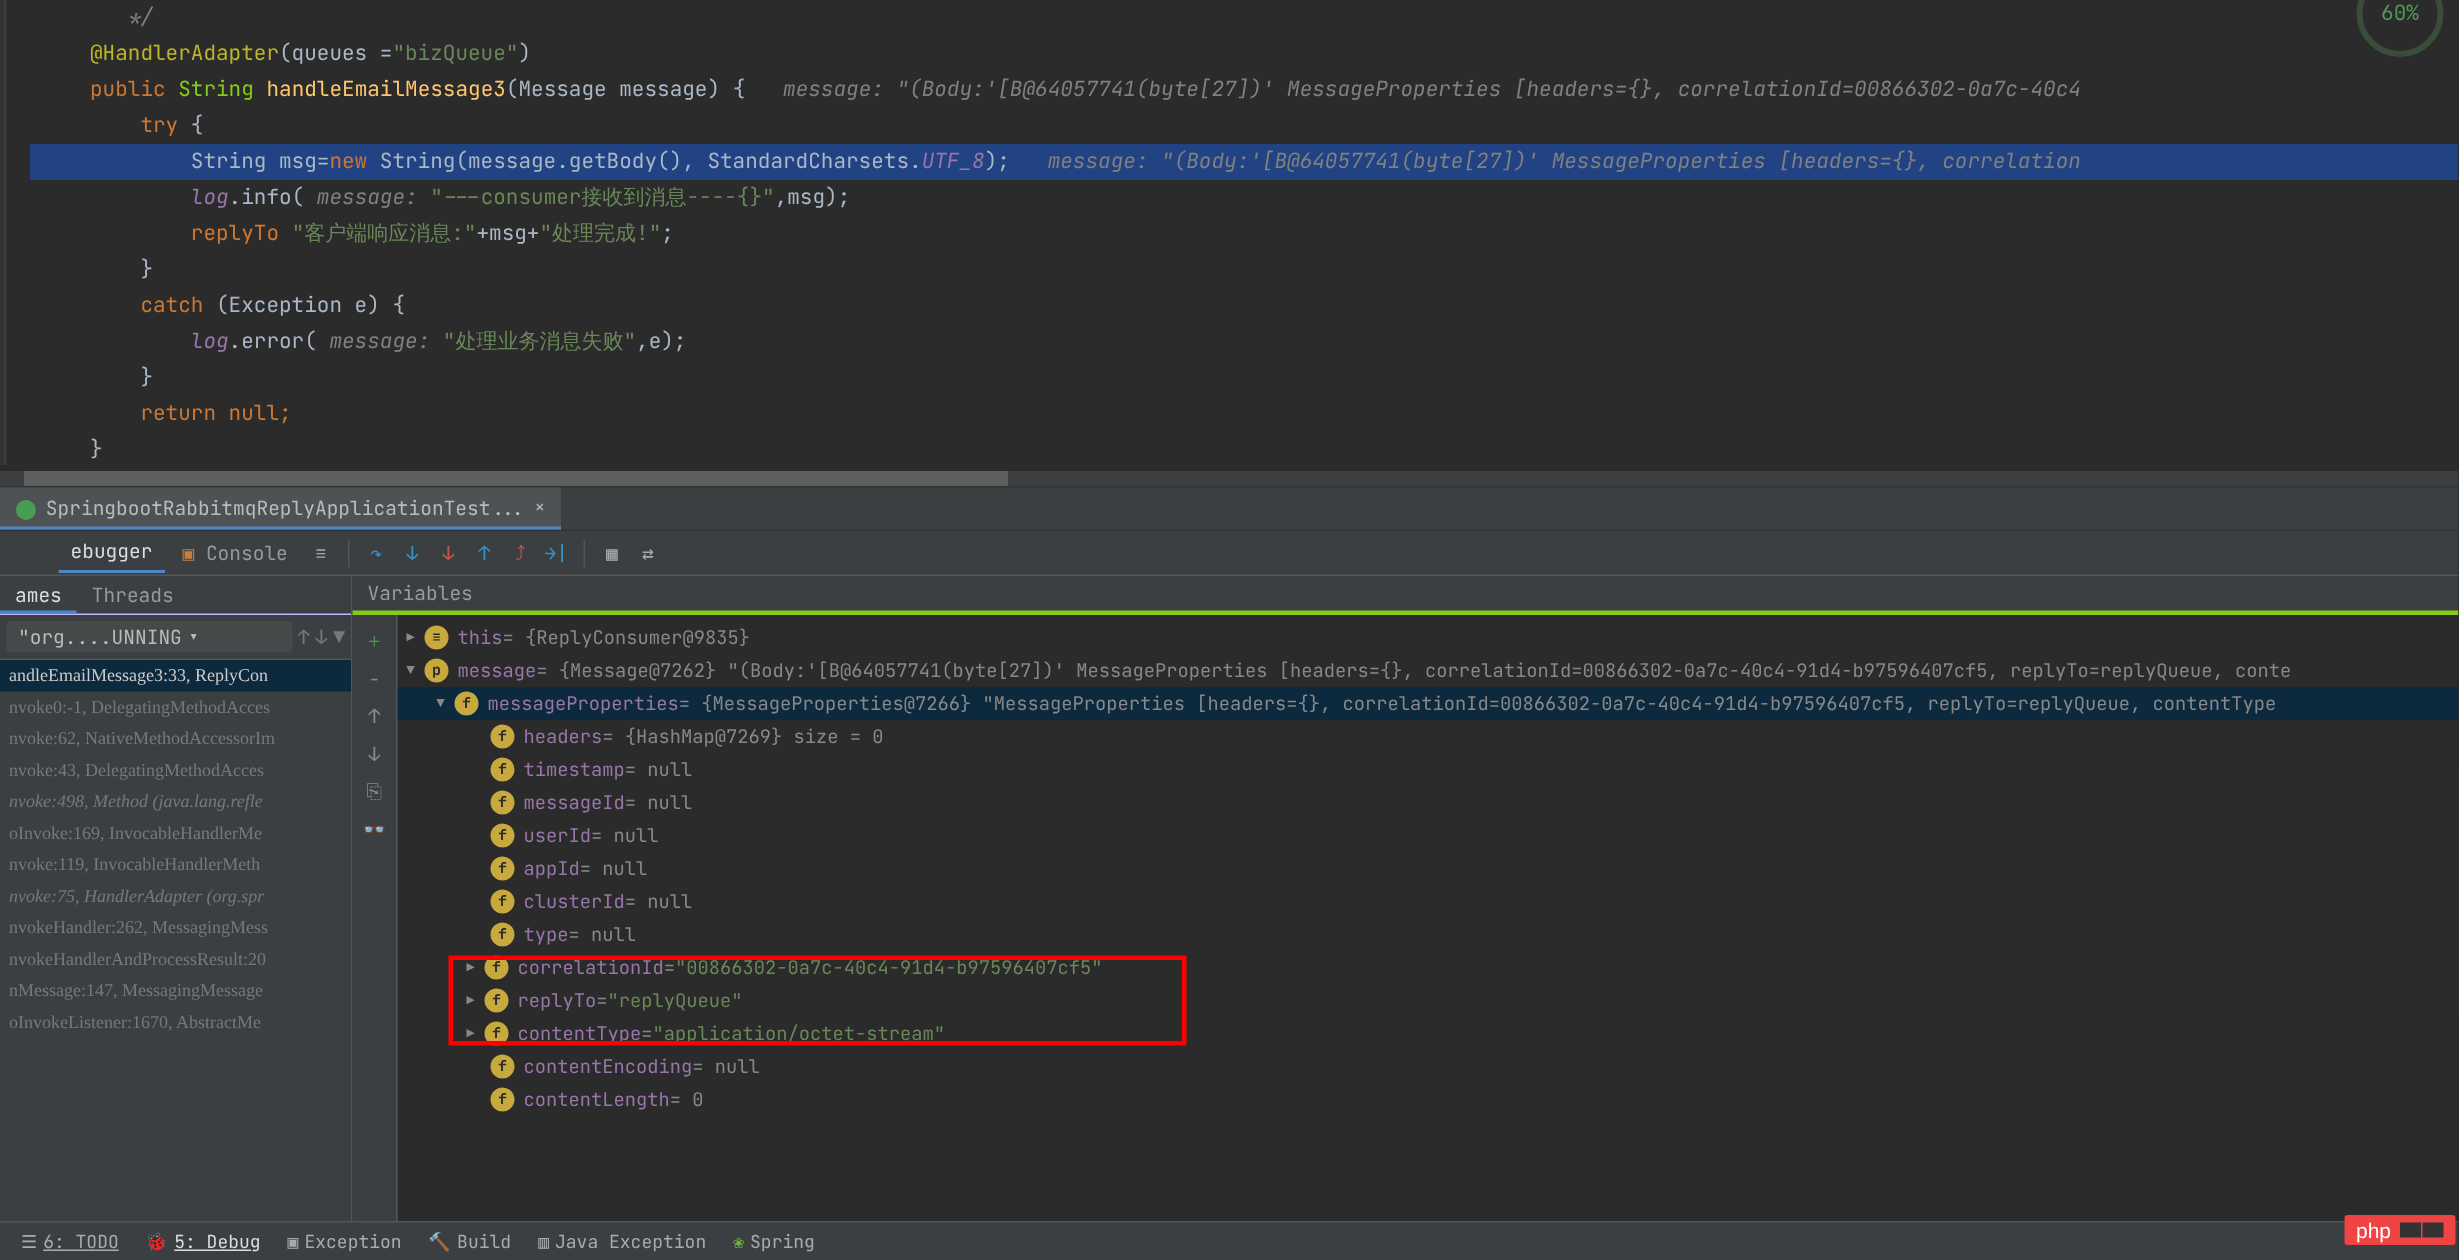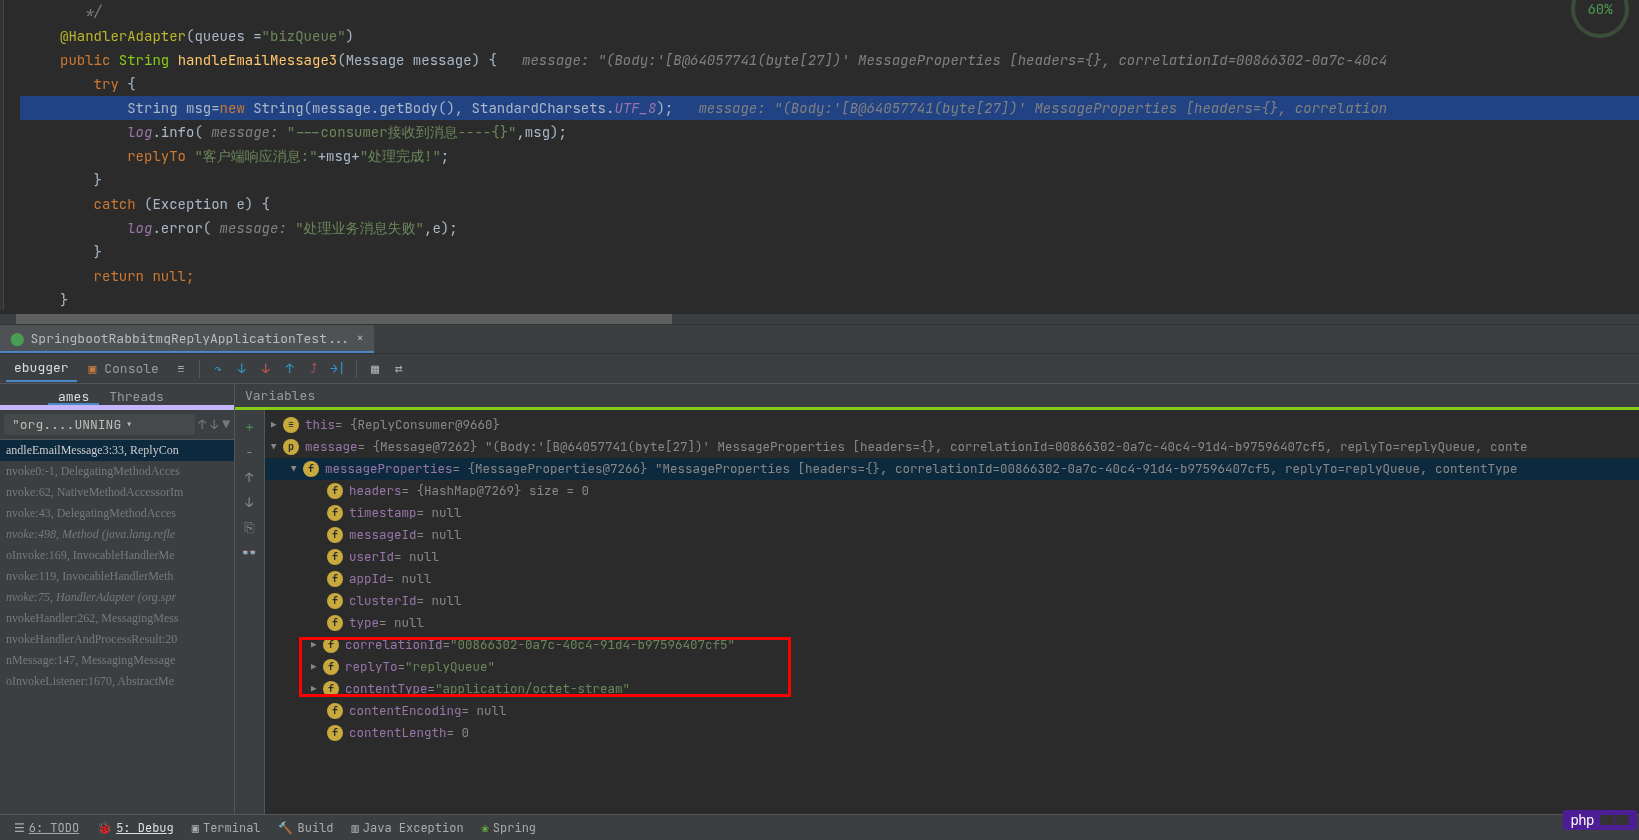--- a/index.html
+++ b/index.html
@@ -52,32 +52,32 @@
   }
   .close-x { color:#bbb; font-size:12px; }
   .icon-green-play { color:#499c54; }
   
   .dbg-toolbar {
     background:#3c3f41; height:30px;
     display:flex; align-items:center; gap:4px; padding:0 6px;
     border-bottom:1px solid #555;
   }
   .dbg-toolbar .tab { color:#999; padding:4px 8px; }
-  .dbg-toolbar .tab.active { color:#ddd; border-bottom:2px solid #4a88c7; }
+  .dbg-toolbar .tab.active { color:#ddd; border-bottom:2px solid #4a88c7;margin-left:33px; }
   .dbg-toolbar .sep { width:1px; height:18px; background:#555; margin:0 4px; }
   .dbg-icon { width:20px; height:20px; display:flex; align-items:center; justify-content:center; color:#aaa; }
   
   .dbg-panels {
     display:flex; height: 435px; background:#2b2b2b;
   }
   .frames-panel {
     width: 235px; background:#3c3f41; border-right:1px solid #555;
     display:flex; flex-direction:column;
   }
-  .panel-tabs { display:flex; background:#3c3f41; border-bottom:5px solid #c4b5fd; height:26px;padding-left:48px;}
+  .panel-tabs { display:flex; background:#3c3f41; border-bottom:1px solid #c4b5fd; height:26px;}
   .panel-tab { padding:4px 10px; color:#999; }
   .panel-tab.active { color:#ddd; border-bottom:2px solid #4a88c7;}
   .frames-filter {
     display:flex; align-items:center; padding:4px; gap:4px;
     border-bottom:1px solid #555;
   }
   .frames-filter .dropdown {
     background:#45494a; padding:2px 8px; color:#bbb; border-radius:3px;
     display:flex; align-items:center; gap:4px; flex:1;
   }
@@ -122,21 +122,21 @@
   .statusbar .item.active { color:#ddd; }
   
   .progress-circle {
     position:absolute; top:-20px; right:10px;
     width:58px; height:58px; border:4px solid #3a4d3b; border-radius:50%;
     display:flex; align-items:center; justify-content:center;
     color:#4e9a52; font-size:14px; background:#2b2b2b;
   }
   .php-badge {
     position:absolute; bottom:10px; right:2px;
-    background:#4c1d95; color:#fff; padding:2px 8px;
+    background:#ef4444; color:#fff; padding:2px 8px;
     font-family:sans-serif; font-size:14px; border-radius:2px;
     display:flex; gap:6px; align-items:center;margin-left:48px;
   }
   .php-badge .bars { display:flex; gap:1px; }
   .php-badge .bar { width:14px; height:10px; background:#333; }
 </style>
 </head>
 <body>
 
 <div class="gutter-wrap">
@@ -229,21 +229,21 @@
         <span style="color:#888;">↓</span>
         <span style="color:#888;">⎘</span>
         <span style="color:#888;">👓</span>
       </div>
       <div class="vars-tree">
         <div class="var-row">
             <span class="indent" style="width:0px"></span>
             <span class="arrow">▶</span> 
             <span class="var-icon eq">≡</span>
             <span class="var-name">this</span>
-            <span class="var-val"> = {ReplyConsumer@9660}</span>
+            <span class="var-val"> = {ReplyConsumer@9835}</span>
           </div>
         <div class="var-row">
             <span class="indent" style="width:0px"></span>
             <span class="arrow">▼</span> 
             <span class="var-icon p">p</span>
             <span class="var-name">message</span>
             <span class="var-val"> = {Message@7262} "(Body:'[B@64057741(byte[27])' MessageProperties [headers={}, correlationId=00866302-0a7c-40c4-91d4-b97596407cf5, replyTo=replyQueue, conte</span>
           </div>
         <div class="var-row selected">
             <span class="indent" style="width:20px"></span>
@@ -341,21 +341,21 @@
   <div class="item">
       <span>☰</span> 
       <u>6: TODO</u>
     </div>
   <div class="item active">
       <span>🐞</span> 
       <u>5: Debug</u>
     </div>
   <div class="item">
       <span>▣</span> 
-      <span>Terminal</span>
+      <span>Exception</span>
     </div>
   <div class="item">
       <span>🔨</span> 
       <span>Build</span>
     </div>
   <div class="item">
       <span>▥</span> 
       <span>Java Exception</span>
     </div>
   <div class="item">

